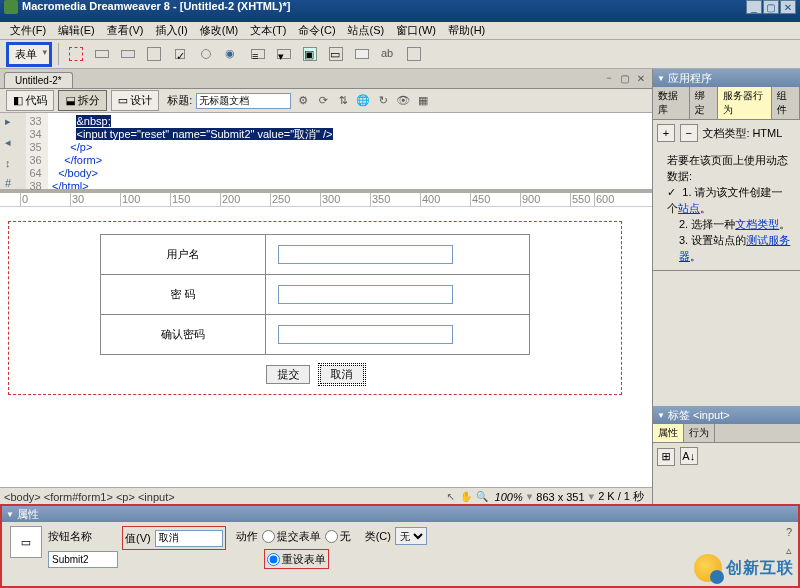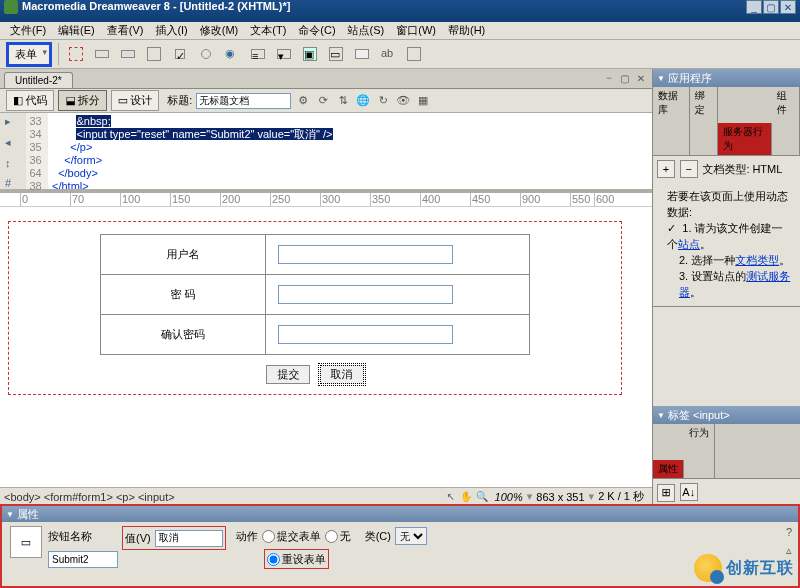--- a/index.html
+++ b/index.html
@@ -73,21 +73,21 @@
 .tagstrip .tags span { cursor:pointer; }
 .tagstrip .statico { width:14px;height:14px;margin:0 1px;cursor:pointer;color:#555;display:flex;align-items:center;justify-content:center;font-size:10px; }
 .tagstrip .zoom { padding:0 4px;font-style:italic; }
 
 
 .panelgrp { border-bottom:1px solid #888; }
 .panelhdr { background:linear-gradient(#8aa3c2,#6a87aa); color:#fff; height:18px; display:flex; align-items:center; padding:0 4px; font-size:10px; }
 .panelhdr .tri { margin-right:3px; font-size:8px; }
 .paneltabs { display:flex; background:#cfcdc3; border-bottom:1px solid #888; }
 .paneltabs span { padding:2px 5px; font-size:10px; border-right:1px solid #888; cursor:pointer; }
-.paneltabs span.act { background:#b91c1c;margin-top:36px; }
+.paneltabs span.act { background:#fef9c3; }
 .panelbody { padding:4px; font-size:10px; background:#e4e2d8; }
 .panelbody .btnsq { width:18px;height:18px;border:1px solid #888;background:#efede5;display:inline-flex;align-items:center;justify-content:center;cursor:pointer;margin-right:2px; }
 .helpbox { padding:6px 8px 6px 14px; font-size:10px; line-height:16px; }
 .helpbox ol { padding-left:12px; }
 .helpbox a { color:#0033cc; text-decoration:underline; cursor:pointer; }
 
 .tagpanel { position:absolute; right:0; top:406px; width:148px; background:#e4e2d8; border-left:1px solid #888; }
 .tagpanel .panelbody { height:60px; }
 
 
@@ -239,21 +239,21 @@
 <span>        </span><span class="sel">&lt;input type="reset" name="Submit2" value="取消" /&gt;</span>
 <span>      </span><span class="tag">&lt;/p&gt;</span>
 <span>    </span><span class="tag">&lt;/form&gt;</span>
 <span>  </span><span class="tag">&lt;/body&gt;</span>
 <span class="tag">&lt;/html&gt;</span>
 </div>
     </div>
 
     <div class="ruler">
       <div class="tick" style="left:20px">0</div>
-      <div class="tick" style="left:70px">70</div>
+      <div class="tick" style="left:70px">30</div>
       <div class="tick" style="left:120px">100</div>
       <div class="tick" style="left:170px">150</div>
       <div class="tick" style="left:220px">200</div>
       <div class="tick" style="left:270px">250</div>
       <div class="tick" style="left:320px">300</div>
       <div class="tick" style="left:370px">350</div>
       <div class="tick" style="left:420px">400</div>
       <div class="tick" style="left:470px">450</div>
       <div class="tick" style="left:520px">900</div>
       <div class="tick" style="left:570px">550</div>

